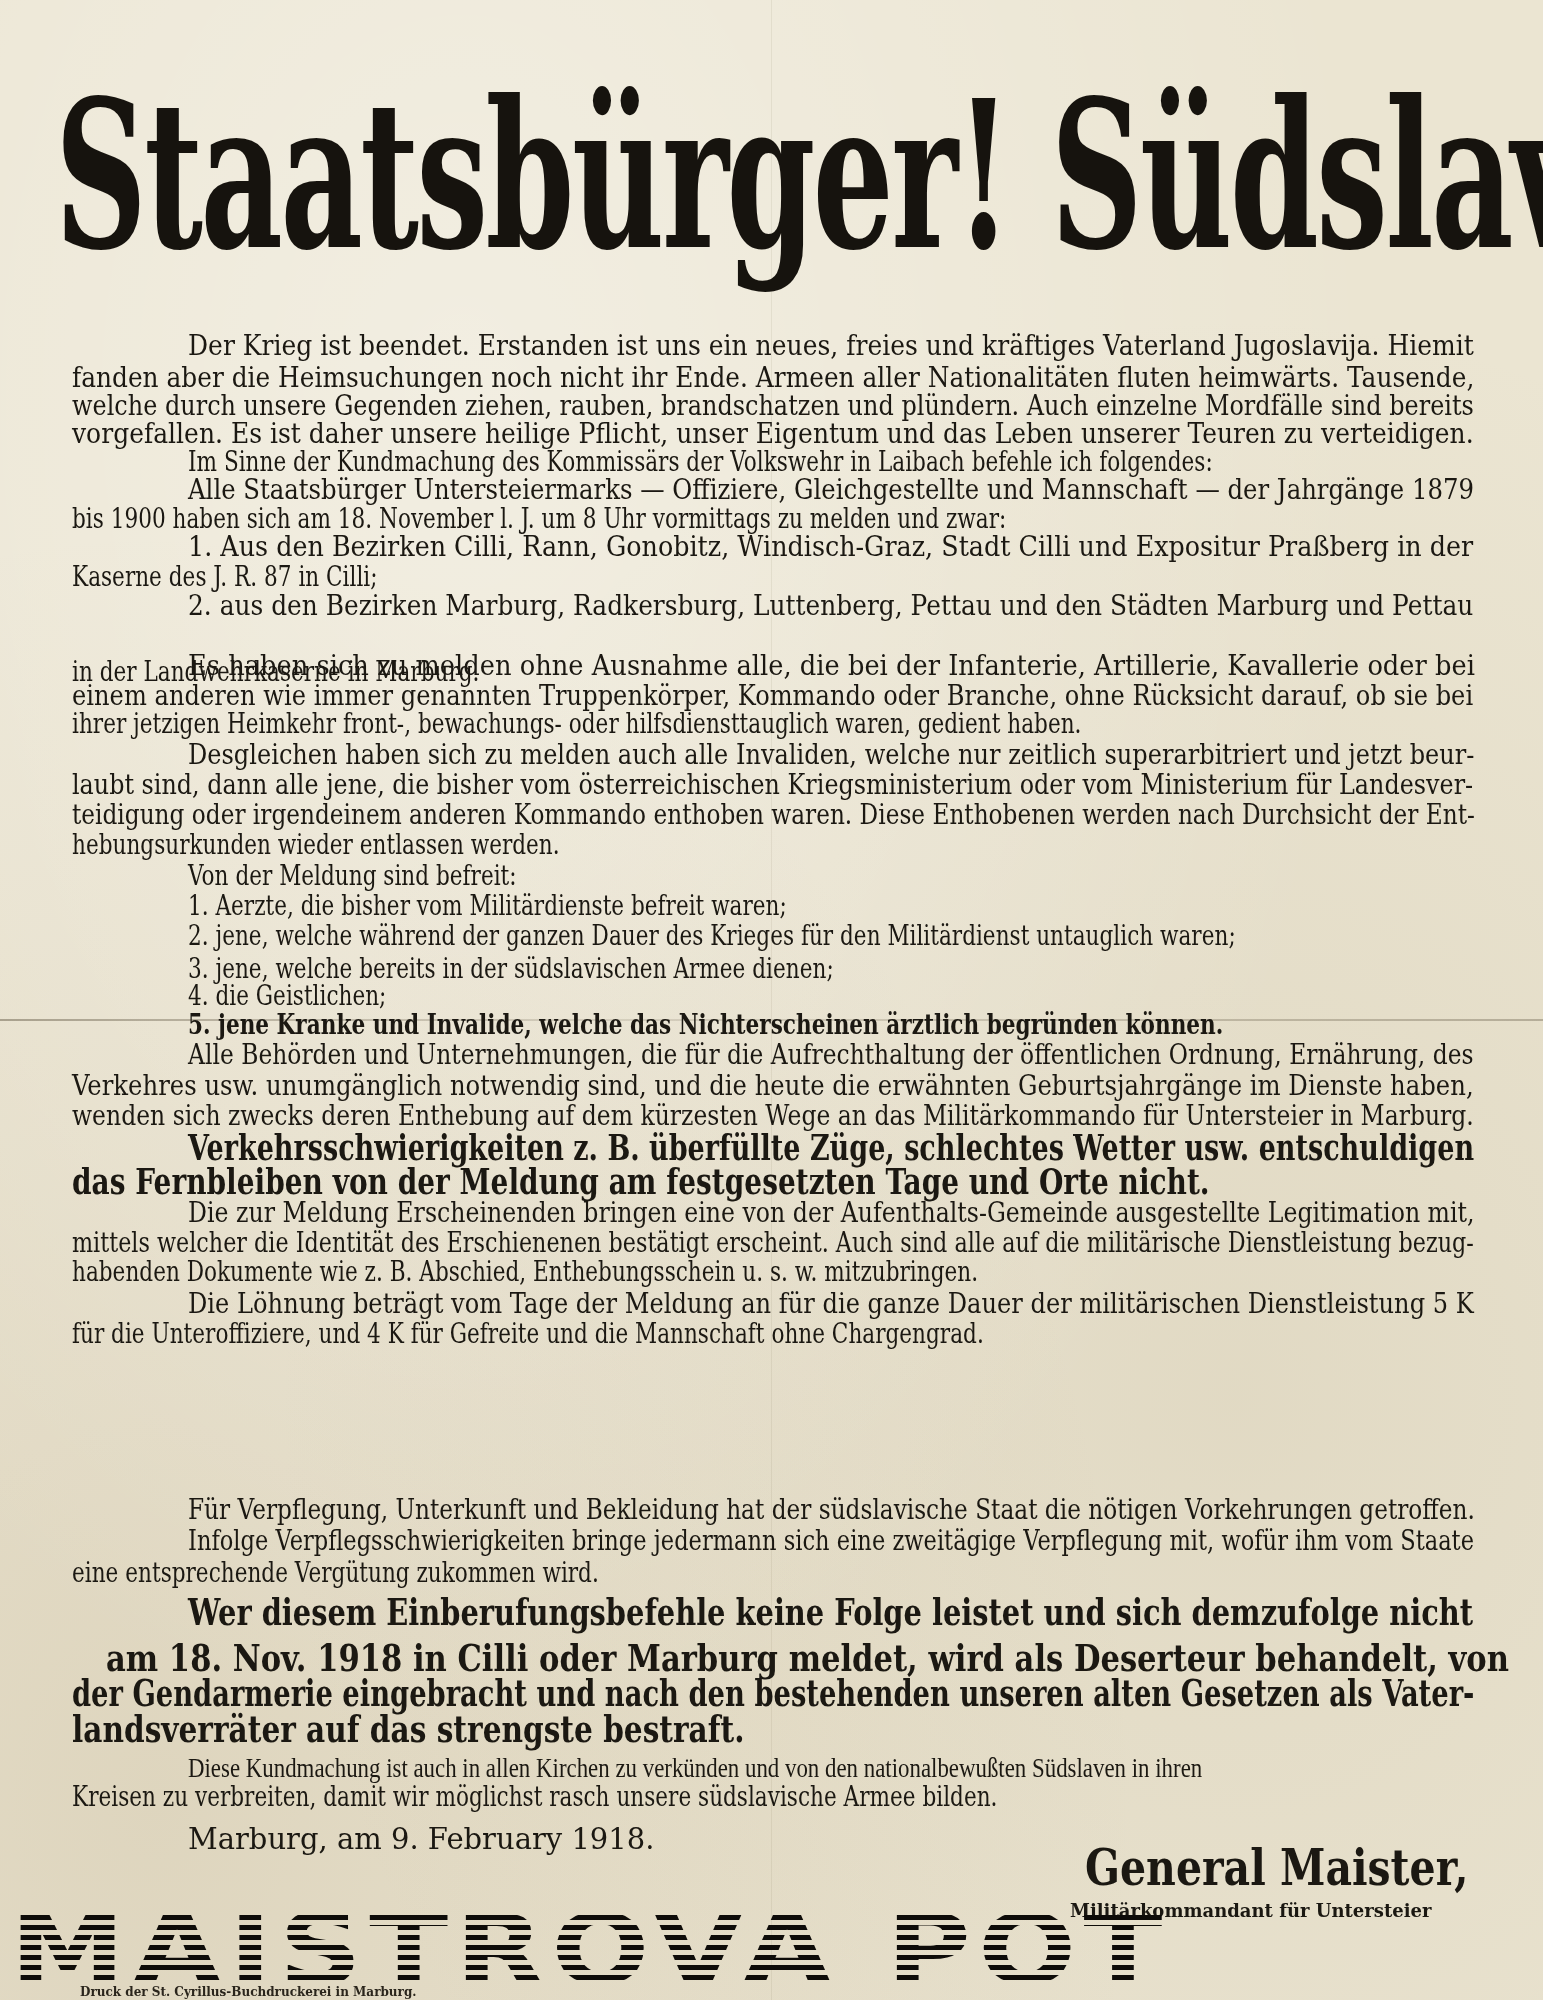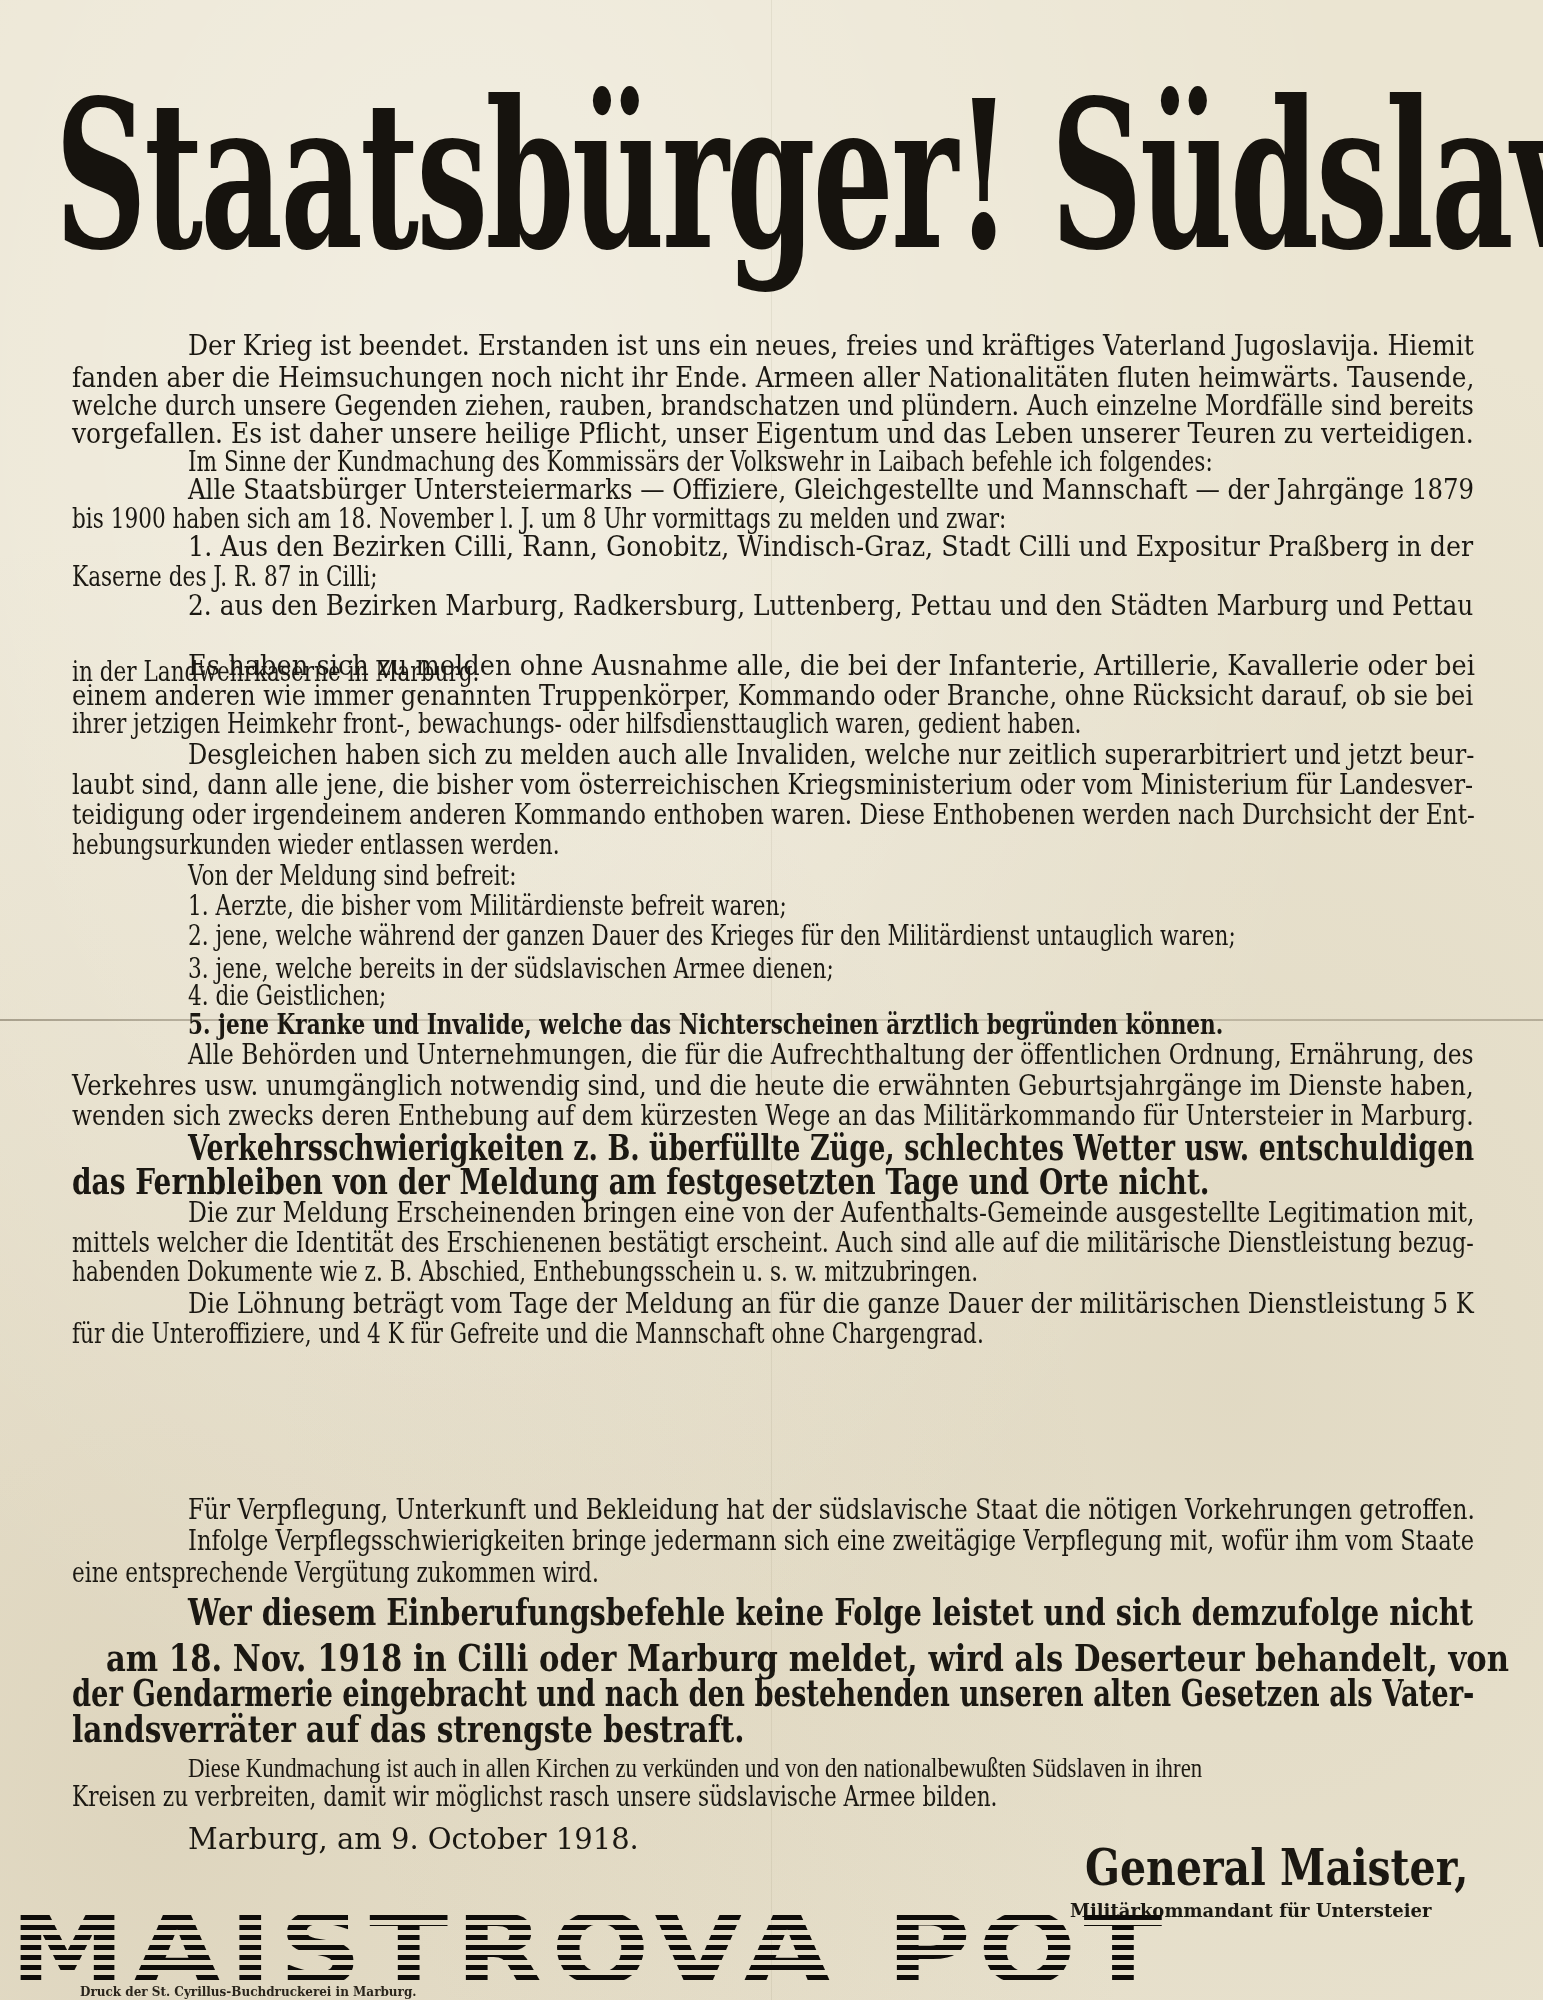--- a/index.html
+++ b/index.html
@@ -114,20 +114,20 @@
       <div class="line indent" style="top: 1525px;"><span class="t" style="transform: scaleX(0.835);">Infolge Verpflegsschwierigkeiten bringe jedermann sich eine zweitägige Verpflegung mit, wofür ihm vom Staate</span></div>
       <div class="line" style="top: 1557px;"><span class="t" style="transform: scaleX(0.8);">eine entsprechende Vergütung zukommen wird.</span></div>
       <div class="line indent bigger bold" style="top: 1590px;"><span class="t" style="transform: scaleX(0.78);">Wer diesem Einberufungsbefehle keine Folge leistet und sich demzufolge nicht</span></div>
       <div class="line bigger bold" style="top: 1636px; margin-left: 34px;"><span class="t" style="transform: scaleX(0.827);">am 18. Nov. 1918 in Cilli oder Marburg meldet, wird als Deserteur behandelt, von</span></div>
       <div class="line bigger bold" style="top: 1671px;"><span class="t" style="transform: scaleX(0.739);">der Gendarmerie eingebracht und nach den bestehenden unseren alten Gesetzen als Vater-</span></div>
       <div class="line bigger bold" style="top: 1707px;"><span class="t" style="transform: scaleX(0.8);">landsverräter auf das strengste bestraft.</span></div>
       <div class="line indent" style="top: 1752px; font-family: Liberation Serif, serif;"><span class="t" style="transform: scaleX(0.847);">Diese Kundmachung ist auch in allen Kirchen zu verkünden und von den nationalbewußten Südslaven in ihren</span></div>
       <div class="line" style="top: 1781px;"><span class="t" style="transform: scaleX(0.8);">Kreisen zu verbreiten, damit wir möglichst rasch unsere südslavische Armee bilden.</span></div>
     </div>
 
-  <div class="date">Marburg, am 9. October 1918.</div>
+  <div class="date">Marburg, am 9. February 1918.</div>
 
   <div class="sig-name">General Maister,</div>
   <div class="sig-title">Militärkommandant für Untersteier</div>
 
   <div class="watermark">MAISTROVA POT</div>
   <div class="imprint">Druck der St. Cyrillus-Buchdruckerei in Marburg.</div>
 </div>
 
 </body></html>

